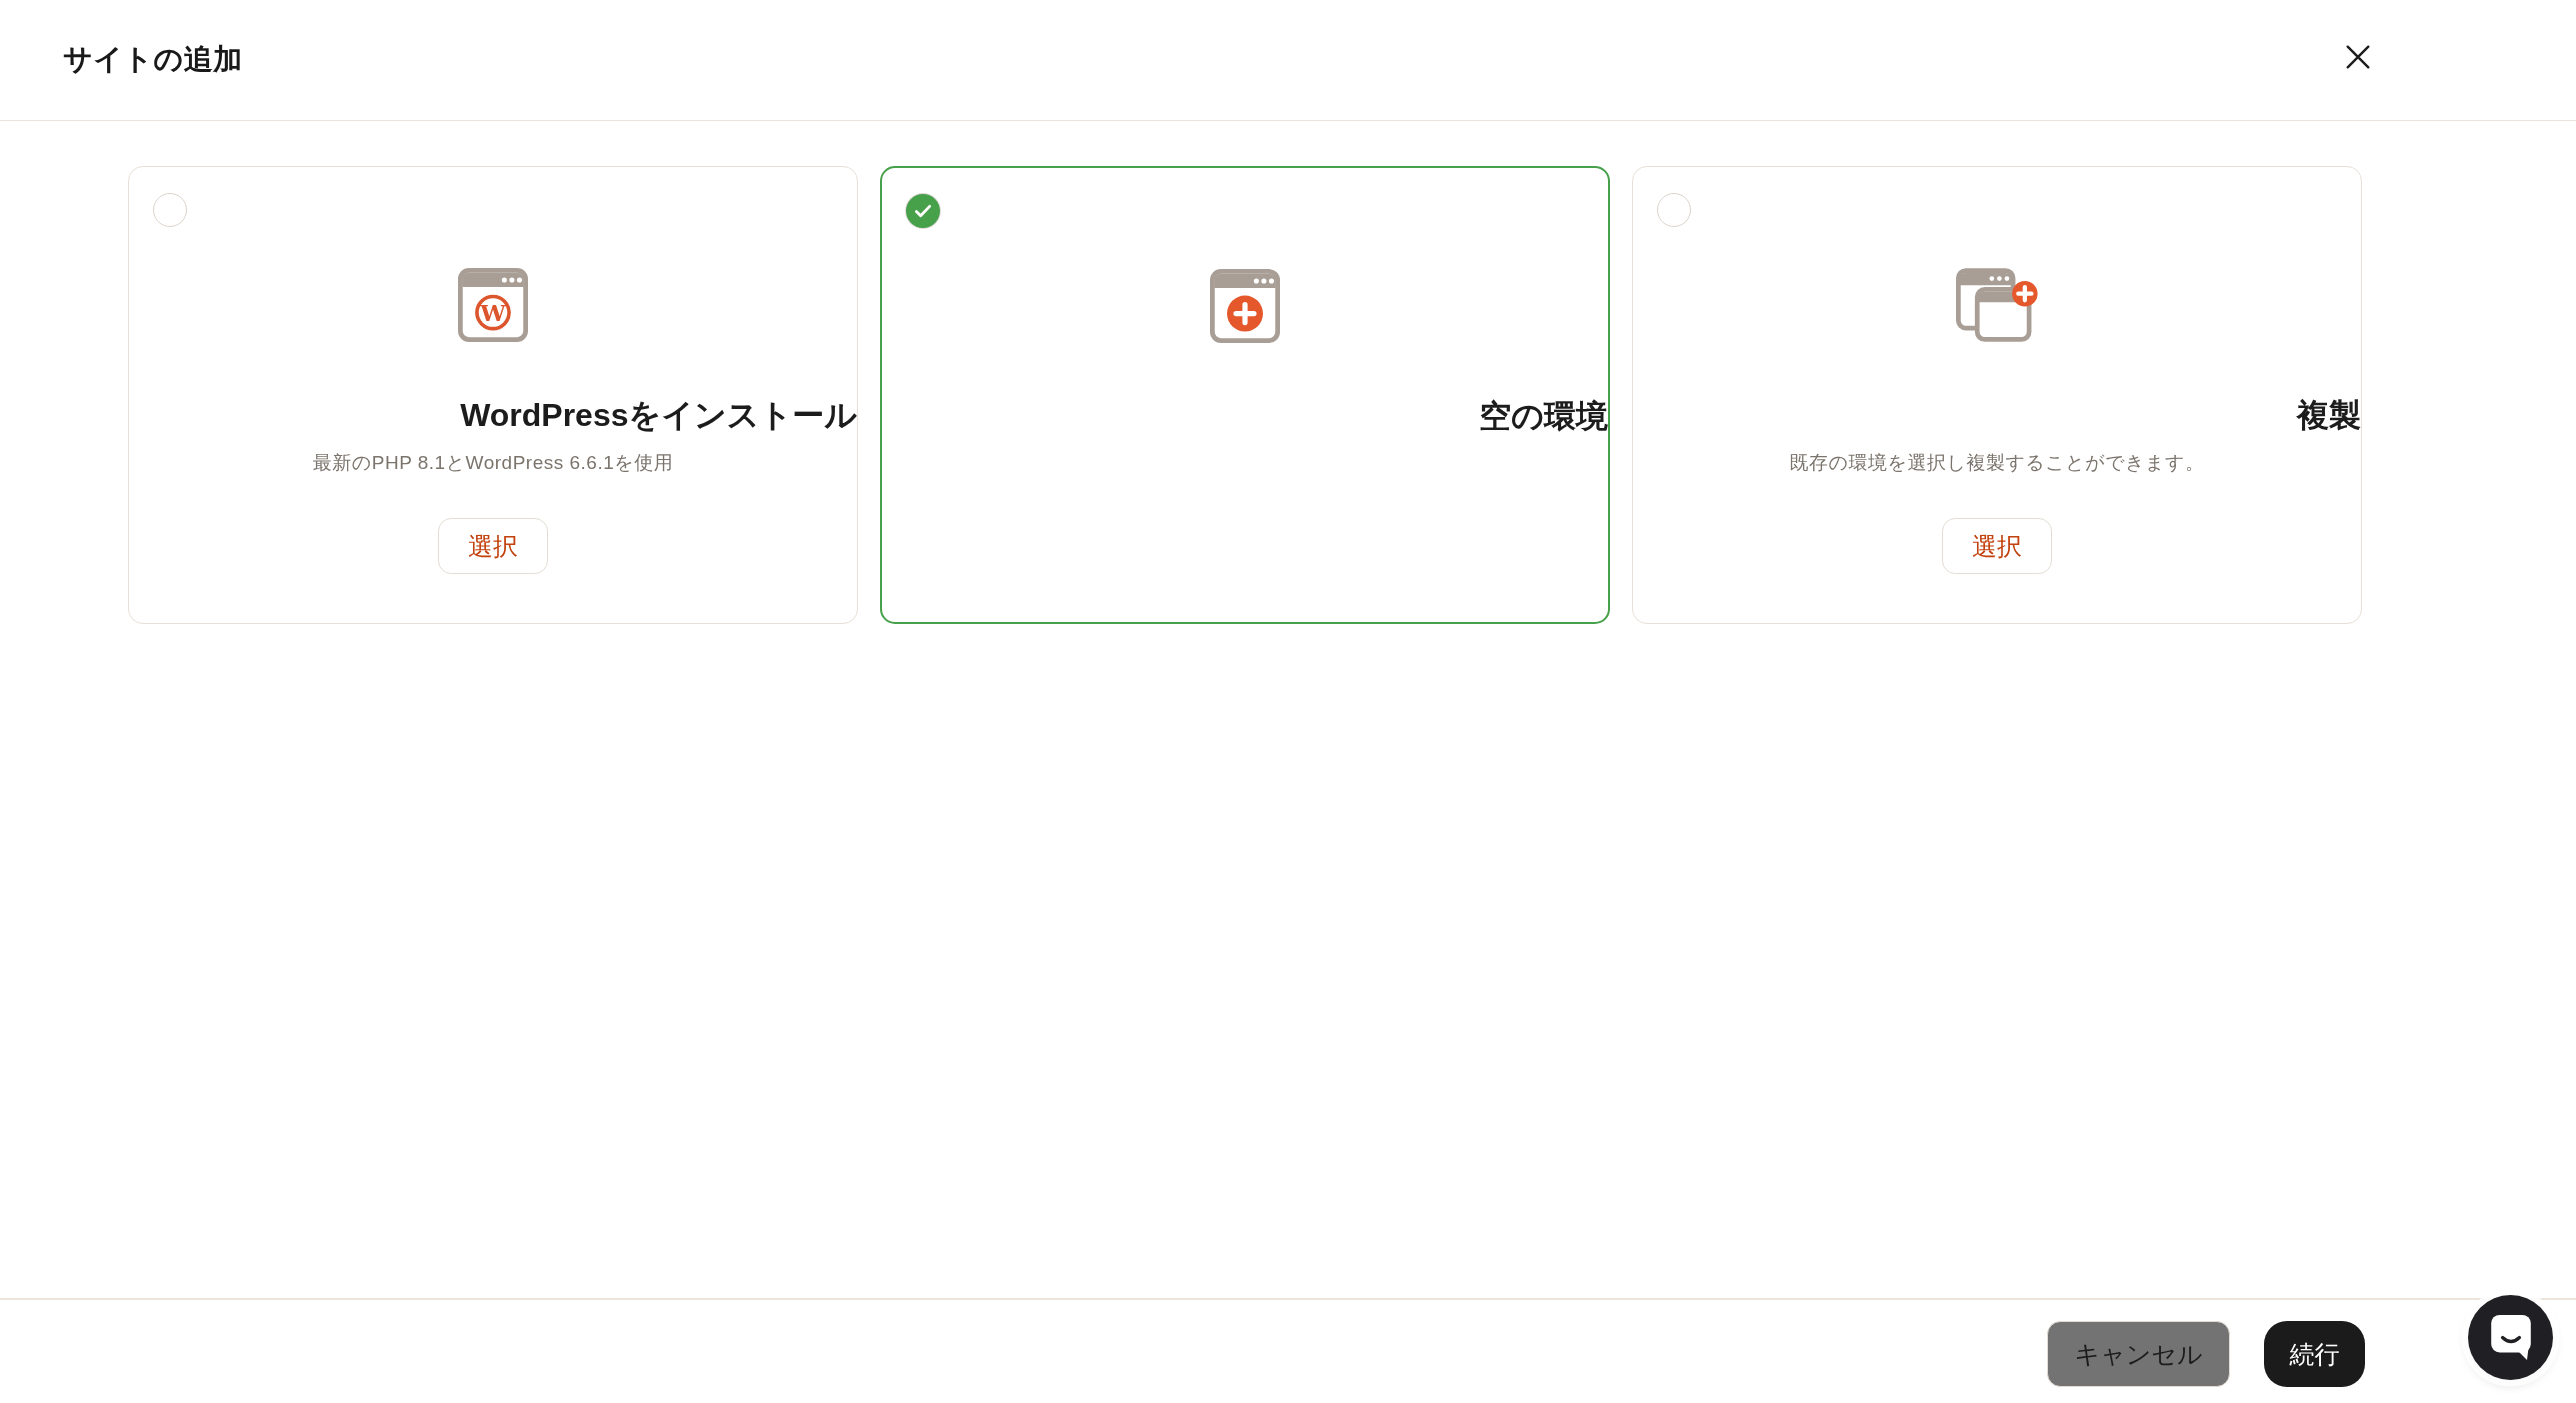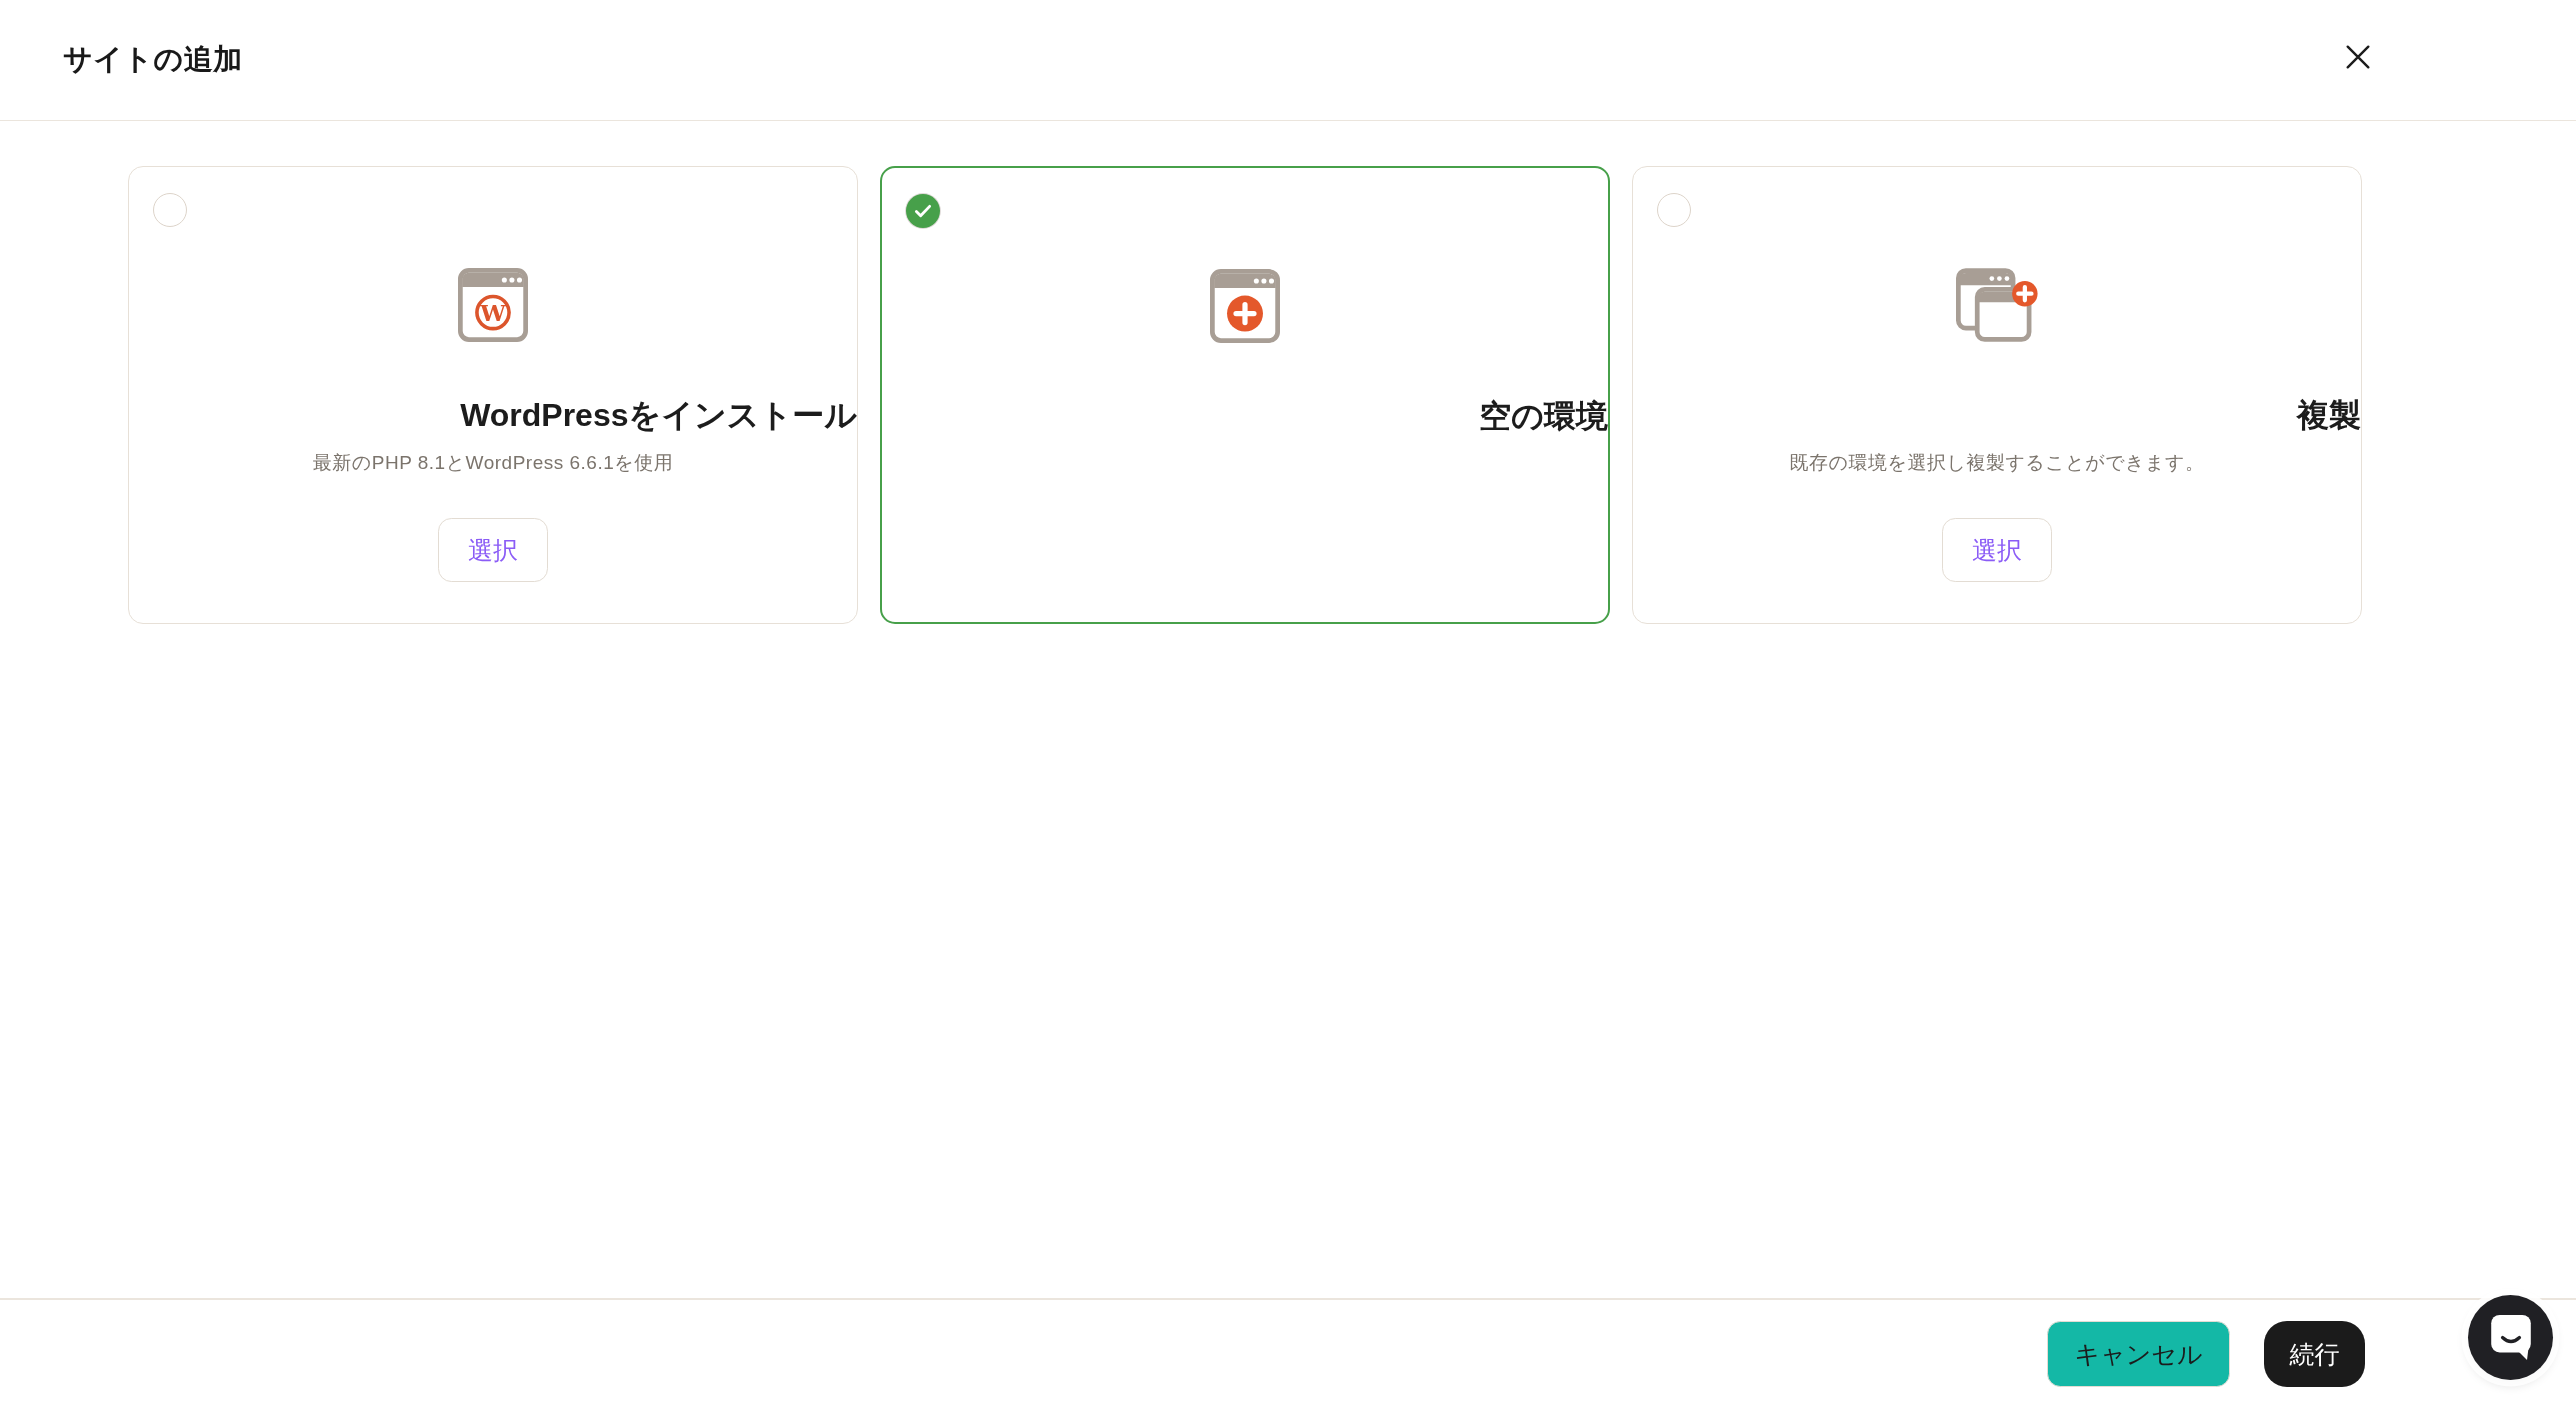--- a/index.html
+++ b/index.html
@@ -64,37 +64,37 @@
     text-align: right;
     font-size: 32px; font-weight: 700; line-height: 44px; color: #1c1c1c;
   }
   .card-sub {
     position: absolute; top: 281px; left: 0; width: 100%;
     text-align: center;
     font-size: 19px; line-height: 30px; color: #7b746c; letter-spacing: 0.5px;
   }
   .select-btn {
     position: absolute; top: 351px; left: 50%; transform: translateX(-50%);
-    height: 64px; padding: 0 29px;
-    font-size: 25px; color: #8b5cf6;
+    height: 56px; padding: 0 29px;
+    font-size: 25px; color: #c2410c;
     background: #fff; border: 1.9px solid #e3dcd3; border-radius: 13.3px;
     cursor: pointer;
     font-family: Liberation Sans, sans-serif;
   }
 
   
   .footer-divider {
     position: absolute; top: 1298px; left: 0; width: 2576px; height: 1.9px;
     background: #ebe5dd;
   }
   .cancel-btn {
     position: absolute; top: 1321px; left: 2047px;
     height: 66px; padding: 0 26.6px;
     font-size: 25px; color: #1c1c1c;
-    background: #14b8a6; border: 1.9px solid #e3dcd3; border-radius: 13.3px;
+    background: #737373; border: 1.9px solid #e3dcd3; border-radius: 13.3px;
     cursor: pointer;
     font-family: "Liberation Sans", sans-serif;
   }
   .continue-btn {
     position: absolute; top: 1321px; left: 2264px;
     height: 66px; padding: 0 25.6px;
     font-size: 25px; color: #ffffff;
     background: #1b1b1b; border: none; border-radius: 23px;
     cursor: pointer;
     font-family: "Liberation Sans", sans-serif;

